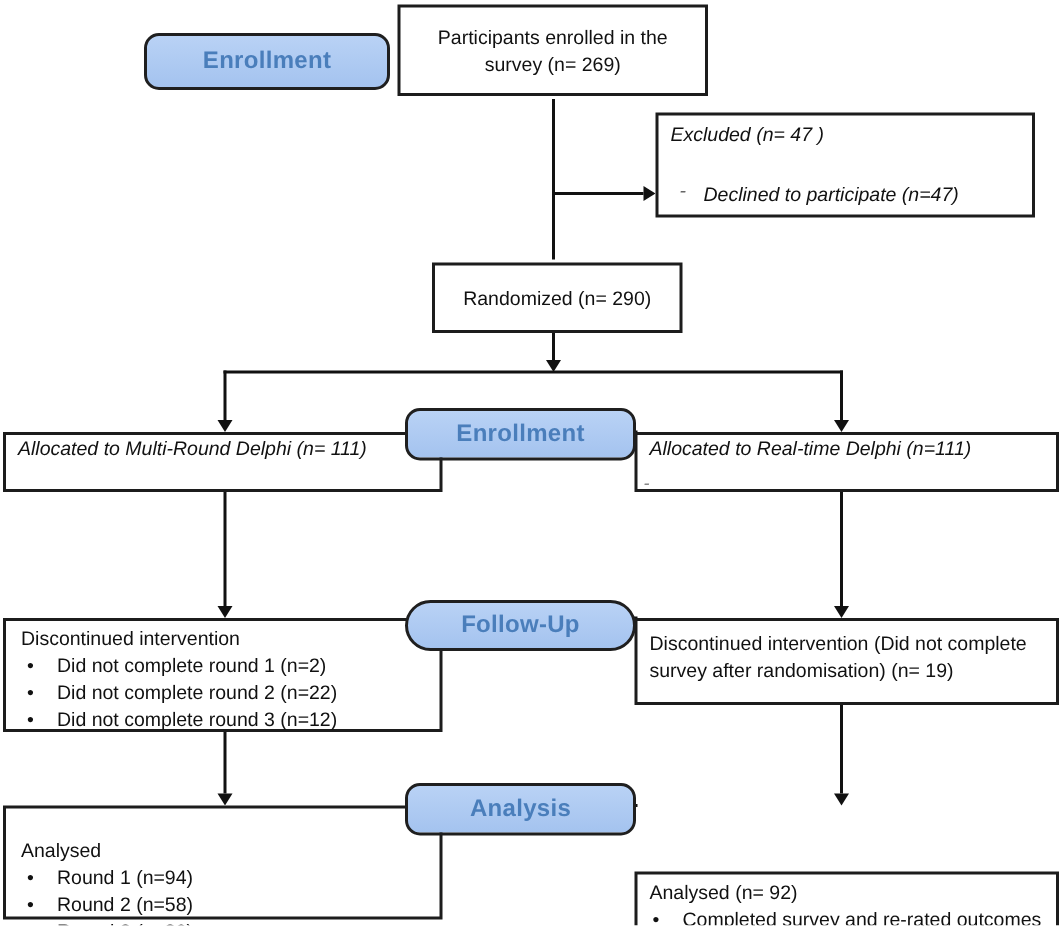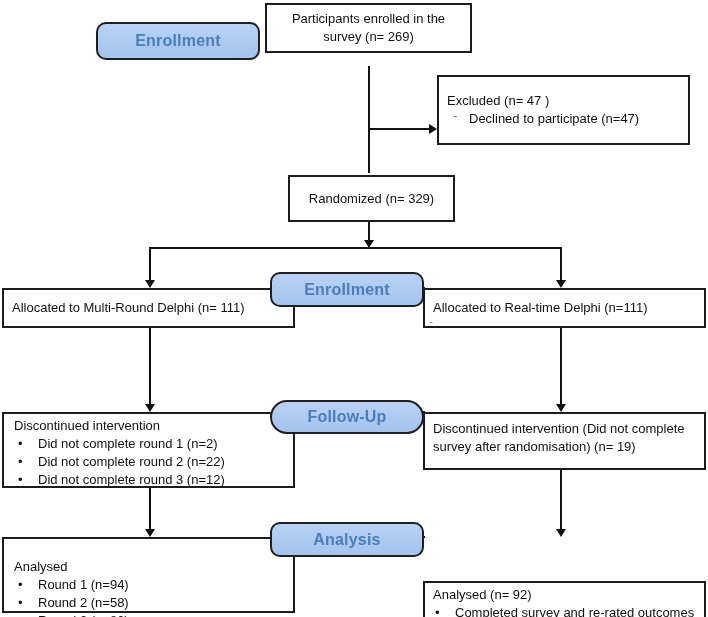--- a/index.html
+++ b/index.html
@@ -22,21 +22,21 @@
     display:flex;align-items:center;justify-content:center;
     font-weight:bold;font-size:16px;color:var(--stage_text);
     letter-spacing:.2px;
   }
   .wbox{
     position:absolute;z-index:2;background:#ffffff;
     border:2px solid var(--box_border);
     font-size:13px;line-height:18px;box-sizing:border-box;
   }
   .center{display:flex;align-items:center;justify-content:center;text-align:center;}
-  .vcenter{display:flex;flex-direction:column;justify-content:center;}
+  .vcenter{display:flex;flex-direction:column;justify-content:space-between;font-style:italic;}
   .line{position:absolute;z-index:1;background:var(--line);}
   .arrow-down{
     position:absolute;z-index:1;width:0;height:0;
     border-left:5px solid transparent;border-right:5px solid transparent;
     border-top:8px solid var(--line);
   }
   .arrow-right{
     position:absolute;z-index:1;width:0;height:0;
     border-top:5px solid transparent;border-bottom:5px solid transparent;
     border-left:8px solid var(--line);
@@ -91,31 +91,31 @@
     </div>
 
   <div class="stage-pill" style="left:270px;top:400px;width:150px;height:30px;border-radius:17px;">
       <span>Follow-Up</span>
     </div>
 
   <div class="stage-pill" style="left:270px;top:522px;width:150px;height:31px;">
       <span>Analysis</span>
     </div>
 
-  <div class="wbox center" style="left:265px;top:3px;width:207px;height:50px;padding:2px 14px;">
+  <div class="wbox center" style="left:265px;top:3px;width:207px;height:61px;padding:2px 14px;">
       <span>Participants enrolled in the survey (n= 269)</span>
     </div>
 
   <div class="wbox vcenter" style="left:437px;top:75px;width:253px;height:70px;padding:4px 8px;">
     <div>Excluded  (n= 47 )</div>
     <div class="dash-bullet"><span class="dchar">-</span><span>Declined to participate (n=47)</span></div>
   </div>
 
   <div class="wbox center" style="left:288px;top:175px;width:167px;height:47px;">
-      <span>Randomized (n= 329)</span>
+      <span>Randomized (n= 290)</span>
     </div>
 
   <div class="wbox vcenter" style="left:2px;top:288px;width:293px;height:40px;padding:0 8px;">
       <span>Allocated to Multi-Round Delphi (n= 111)</span>
     </div>
 
   <div class="wbox vcenter" style="left:423px;top:288px;width:283px;height:40px;padding:0 8px;">
     <span>Allocated to Real-time Delphi (n=111)</span>
     <span class="stray-dash">-</span>
   </div>

